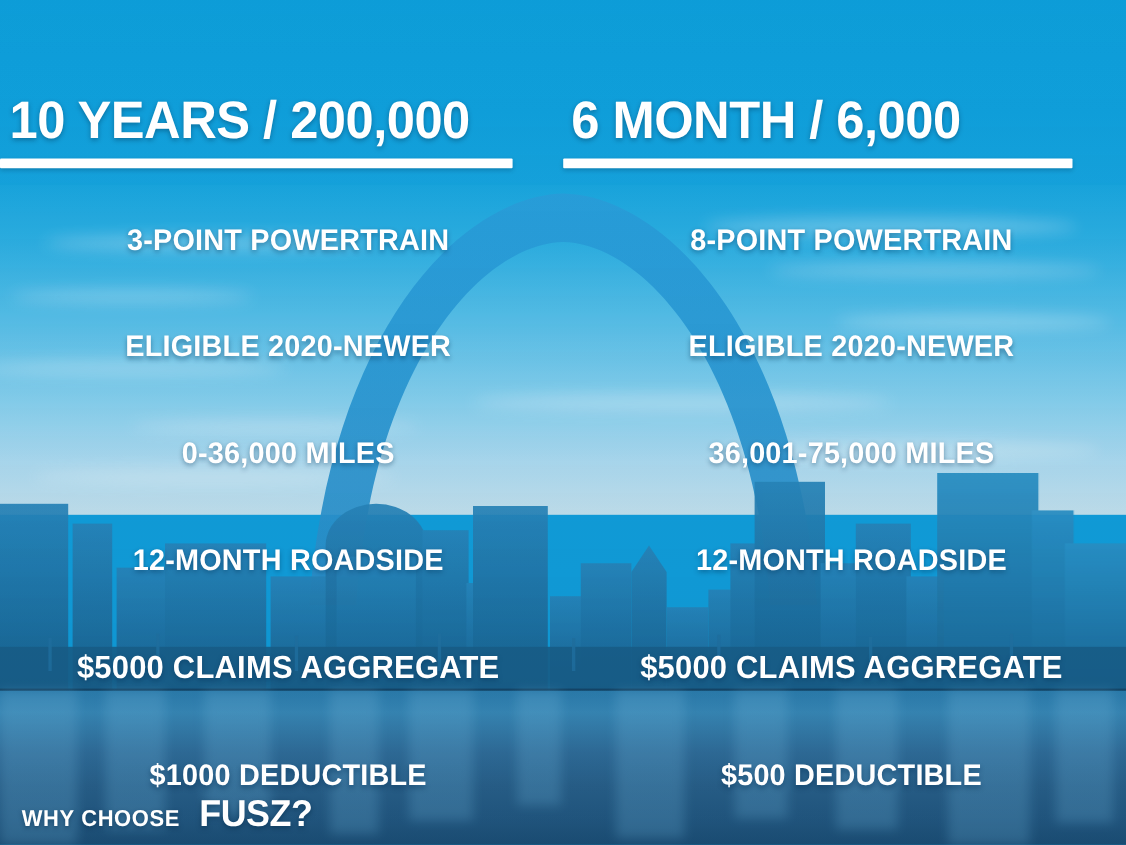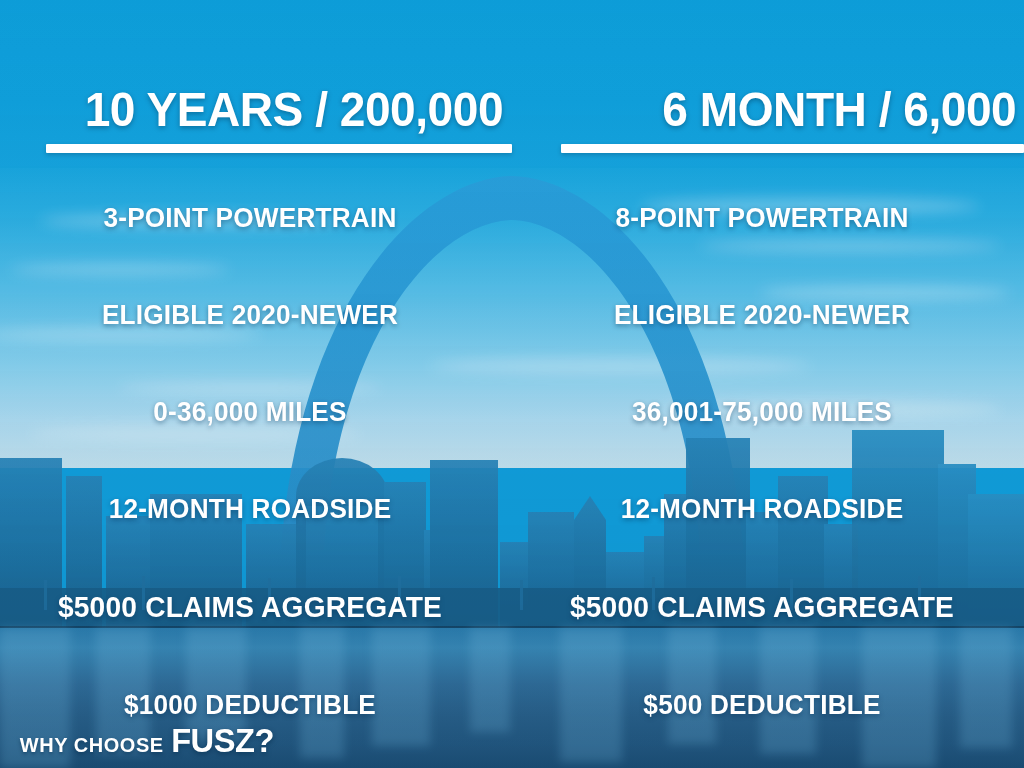--- a/index.html
+++ b/index.html
@@ -84,21 +84,21 @@
 
   
   #content {
     position: absolute; inset: 0;
     display: flex;
   }
   .column {
     flex: 1 1 50%;
     display: flex;
     flex-direction: column;
-    align-items: flex-end;
+    align-items: flex-start;
     padding-top: 82px;
     box-sizing: border-box;
   }
 
   .col-title {
     font-size: 48px;
     font-weight: 700;
     letter-spacing: -0.5px;
     color: #ffffff;
     white-space: nowrap;
@@ -137,21 +137,21 @@
   .feature + .feature { margin-top: 66px; }
   .feature.big { font-size: 29px; }
 
   
   #footer {
     position: absolute;
     left: 16px;
     bottom: 8px;
     display: flex;
     align-items: baseline;
-    gap: 2px;
+    gap: 12px;
     color: #fff;
   }
   #footer .why {
     font-size: 21px;
     font-weight: 700;
     letter-spacing: .6px;
     text-shadow: 0 2px 4px rgba(0,40,70,.5);
     transform: scaleX(.95);
   }
   #footer .brand {

